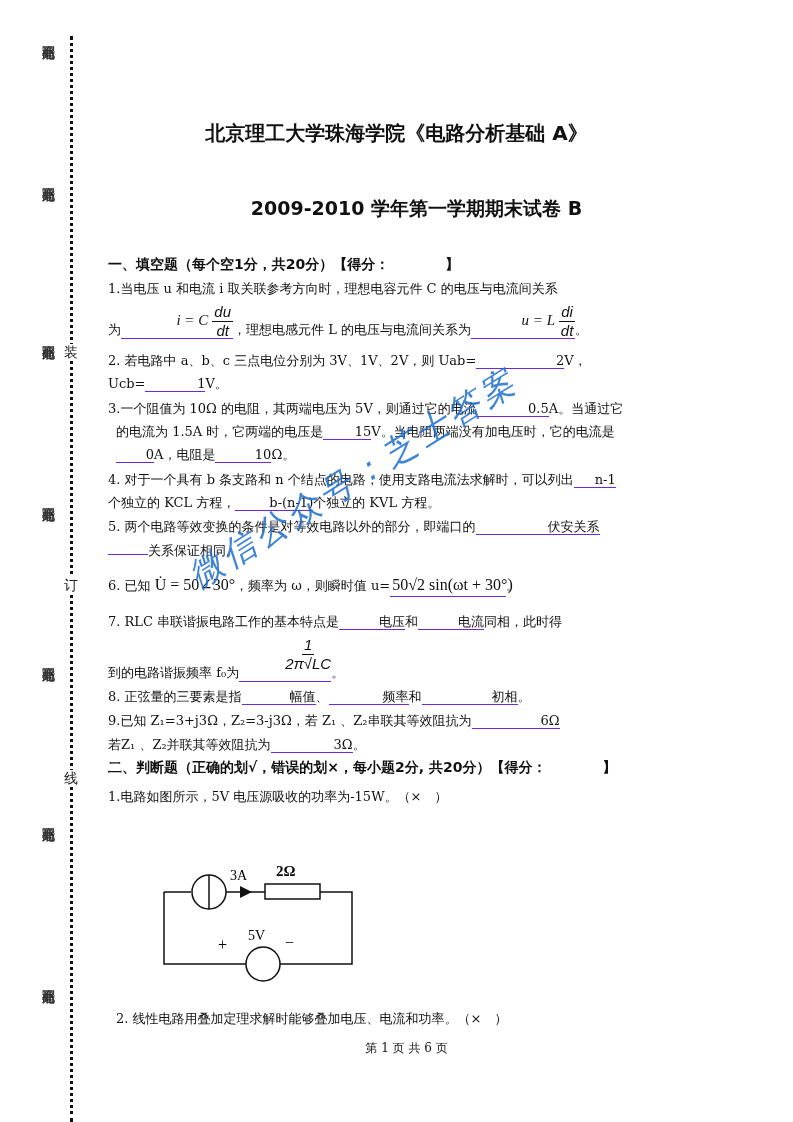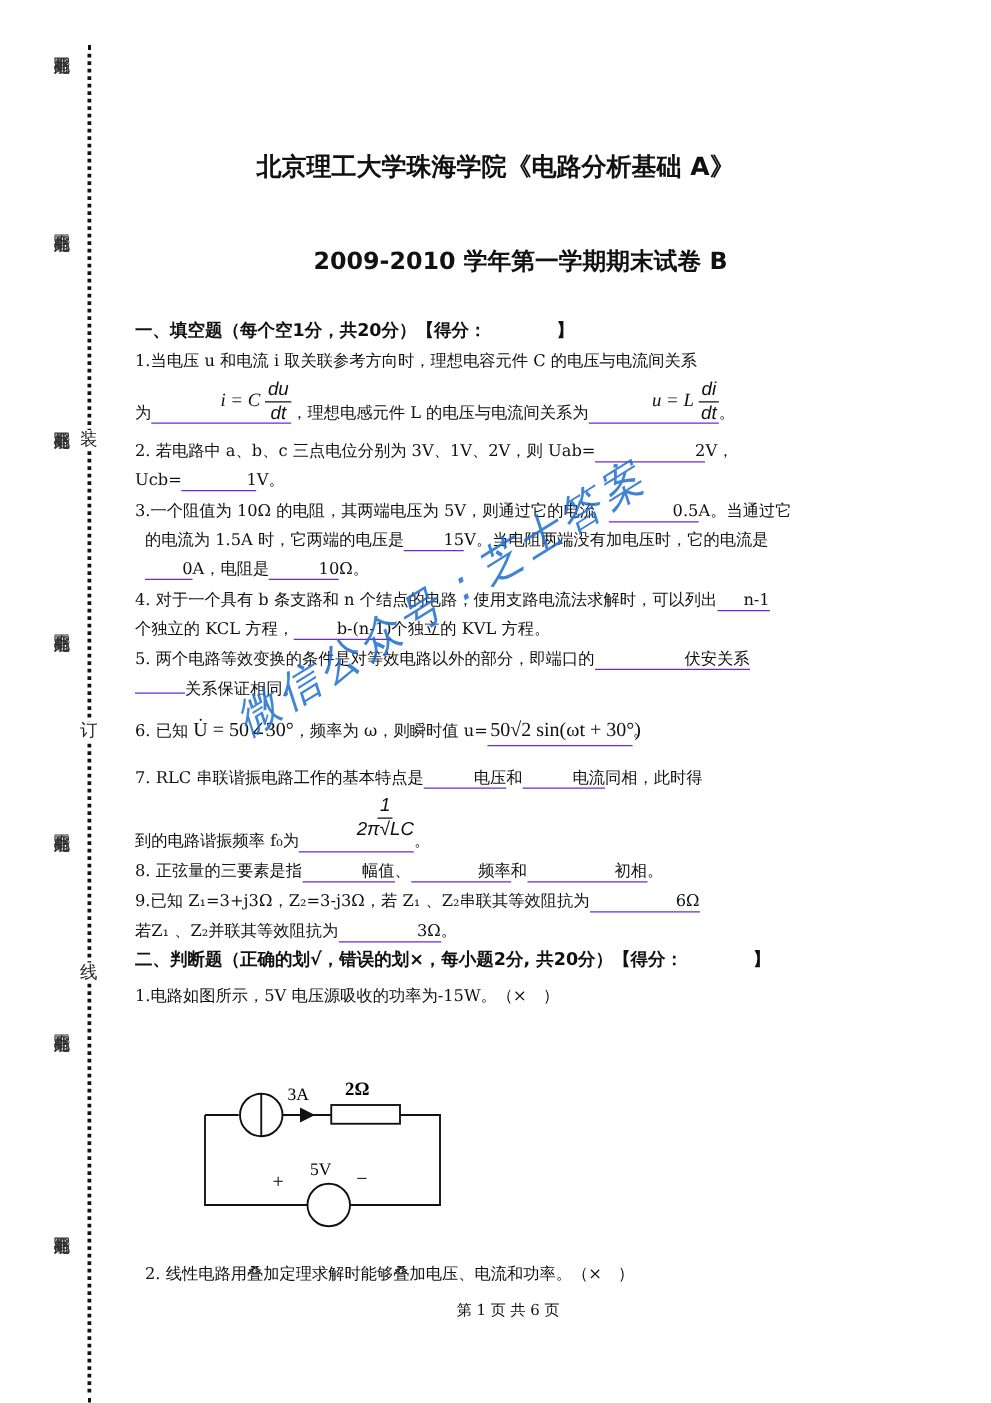--- a/index.html
+++ b/index.html
@@ -61,21 +61,21 @@
 </div>
 
 <div class="line" style="top:352px;">
   <span>2.  若电路中 a、b、c 三点电位分别为 3V、1V、2V，则 Uab=</span><span class="u" style="width:88px;padding-left:26px;">2</span><span>V，</span>
 </div>
 <div class="line" style="top:375px;">
   <span>Ucb=</span><span class="u" style="width:60px;padding-left:28px;">1</span><span>V。</span>
 </div>
 
 <div class="line" style="top:400px;">
-  <span>3.一个阻值为 10Ω 的电阻，其两端电压为 5V，则通过它的电流</span><span class="u" style="width:72px;margin-left:10px;">0.5</span><span>A。当通过它</span>
+  <span>3.一个阻值为 10Ω 的电阻，其两端电压为 5V，则通过它的电流</span><span class="u" style="width:72px;">0.5</span><span>A。当通过它</span>
 </div>
 <div class="line" style="top:423px;left:116px;">
   <span>的电流为 1.5A 时，它两端的电压是</span><span class="u" style="width:48px;padding-left:2px;">15</span><span>V。当电阻两端没有加电压时，它的电流是</span>
 </div>
 <div class="line" style="top:446px;left:116px;">
   <span class="u" style="width:38px;padding-left:2px;">0</span><span>A，电阻是</span><span class="u" style="width:56px;padding-left:14px;">10</span><span>Ω。</span>
 </div>
 
 <div class="line" style="top:471px;">
   <span>4.  对于一个具有 b 条支路和 n 个结点的电路，使用支路电流法求解时，可以列出</span><span class="u" style="width:42px;padding-left:12px;">n-1</span>

